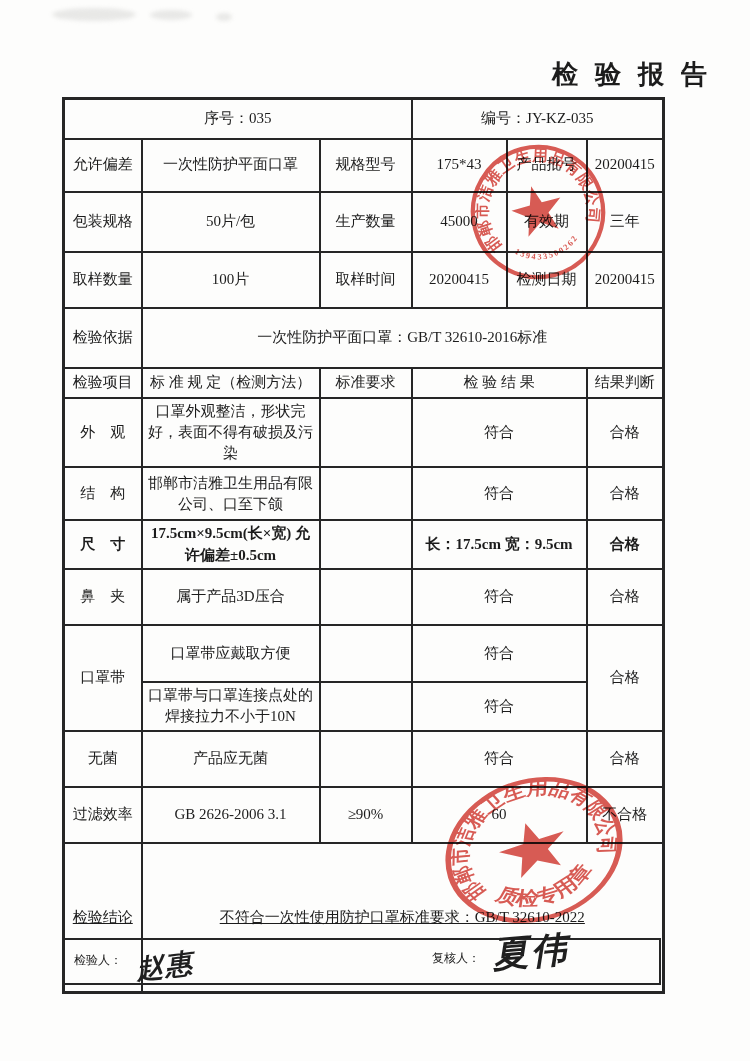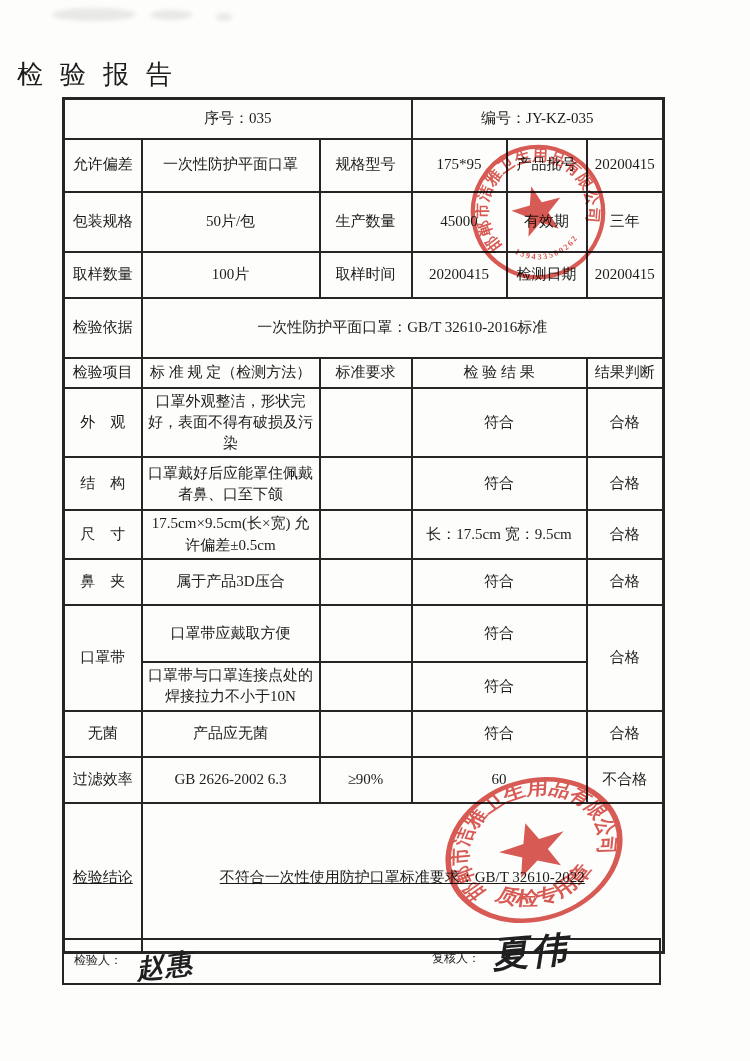--- a/index.html
+++ b/index.html
@@ -2,35 +2,35 @@
 <html><head>
 <meta charset="utf-8">
 <style>
   html,body{margin:0;padding:0;background:#ffffff;}
   .page{
     position:relative;width:750px;height:1061px;background:#fdfdfc;
     font-family:"Liberation Serif","DejaVu Serif",serif;color:#1c1c1c;overflow:hidden;
   }
   .smudge{position:absolute;background:#d7d7d5;border-radius:50%;filter:blur(2px);opacity:.55;}
   .title{
-    position:absolute;top:57px;left:0;width:724px;text-align:left;
-    font-size:26px;font-weight:400;letter-spacing:17px;text-indent:17px;white-space:nowrap;
+    position:absolute;top:57px;left:0;width:724px;text-align:right;
+    font-size:26px;font-weight:700;letter-spacing:17px;text-indent:17px;white-space:nowrap;
   }
   table.report{
     position:absolute;left:62px;top:97px;width:600px;
     border-collapse:collapse;table-layout:fixed;
     border:3px solid #262626;
   }
   table.report td{
     border:2px solid #262626;text-align:center;vertical-align:middle;
     font-size:15px;line-height:1.42;padding:2px 5px;overflow:hidden;
   }
   td.h-left{text-align:left;padding-left:10px;font-size:16px;}
-  tr.r40{height:40px;} tr.r42{height:30px;} tr.r46{height:46px;} tr.r47{height:60px;}
-  tr.r49{height:43px;} tr.r53{height:53px;} tr.r57{height:57px;} tr.r58{height:58px;}
+  tr.r40{height:40px;} tr.r42{height:30px;} tr.r46{height:56px;} tr.r47{height:60px;}
+  tr.r49{height:43px;font-weight:bold;} tr.r53{height:53px;} tr.r57{height:57px;} tr.r58{height:58px;}
   tr.r59{height:45px;} tr.r150{height:150px;text-decoration:underline;}
   .std{font-size:14.5px;margin-top:8px;}
   .sign-box{
     position:absolute;left:62px;top:938px;width:595px;height:43px;
     border:2.5px solid #262626;background:transparent;
   }
   .sign-box span{position:absolute;}
   .lbl-inspector{left:10px;top:12px;font-size:12px;}
   .lbl-reviewer{left:368px;top:10px;font-size:12px;}
   .sig{font-style:italic;font-weight:700;color:#1f1f1f;font-family:"Liberation Serif",serif;}
@@ -69,21 +69,21 @@
           <span>序号：</span><span>035</span>
         </td>
         <td colspan="3" class="h-left">
           <span>编号：</span><span>JY-KZ-035</span>
         </td>
       </tr>
       <tr class="r53">
         <td>允许偏差</td>
         <td>一次性防护平面口罩</td>
         <td>规格型号</td>
-        <td>175*95</td>
+        <td>175*43</td>
         <td>产品批号</td>
         <td>20200415</td>
       </tr>
       <tr class="r47">
         <td>包装规格</td>
         <td>50片/包</td>
         <td>生产数量</td>
         <td>45000</td>
         <td>有效期</td>
         <td>三年</td>
@@ -109,21 +109,21 @@
       </tr>
       <tr class="r58">
         <td>外　观</td>
         <td class="std">口罩外观整洁，形状完好，表面不得有破损及污染</td>
         <td></td>
         <td colspan="2">符合</td>
         <td>合格</td>
       </tr>
       <tr class="r53">
         <td>结　构</td>
-        <td class="std">口罩戴好后应能罩住佩戴者鼻、口至下颌</td>
+        <td class="std">邯郸市洁雅卫生用品有限公司、口至下颌</td>
         <td></td>
         <td colspan="2">符合</td>
         <td>合格</td>
       </tr>
       <tr class="r49">
         <td>尺　寸</td>
         <td class="std">17.5cm×9.5cm(长×宽) 允许偏差±0.5cm</td>
         <td></td>
         <td colspan="2">长：17.5cm 宽：9.5cm</td>
         <td>合格</td>
@@ -149,21 +149,21 @@
       </tr>
       <tr class="r46">
         <td>无菌</td>
         <td class="std">产品应无菌</td>
         <td></td>
         <td colspan="2">符合</td>
         <td>合格</td>
       </tr>
       <tr class="r46">
         <td>过滤效率</td>
-        <td class="std">GB 2626-2002 6.3</td>
+        <td class="std">GB 2626-2006 3.1</td>
         <td>≥90%</td>
         <td colspan="2">60</td>
         <td>不合格</td>
       </tr>
       <tr class="r150">
         <td>检验结论</td>
         <td colspan="5">不符合一次性使用防护口罩标准要求：GB/T 32610-2022</td>
       </tr>
     </tbody>
   </table>

